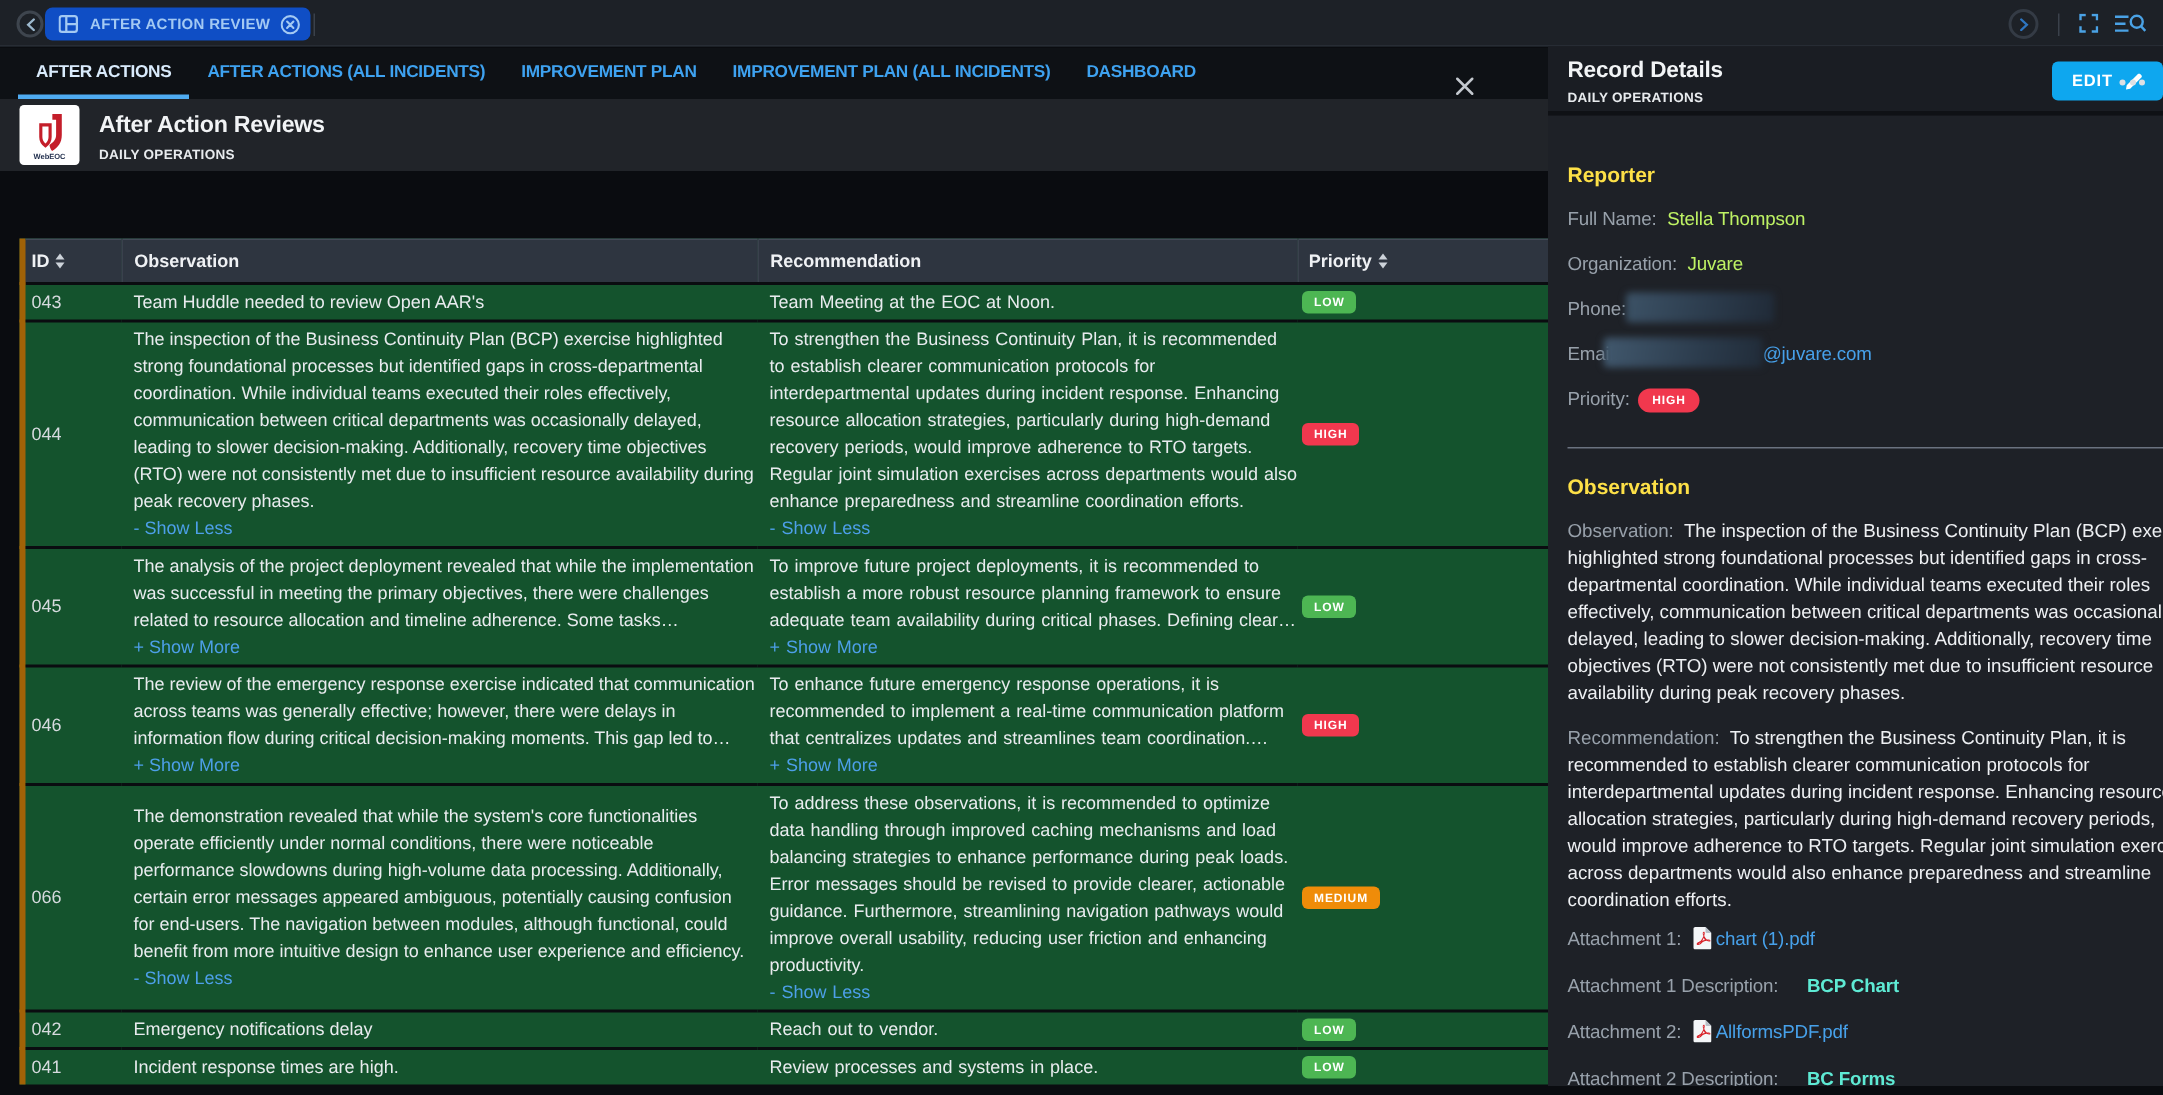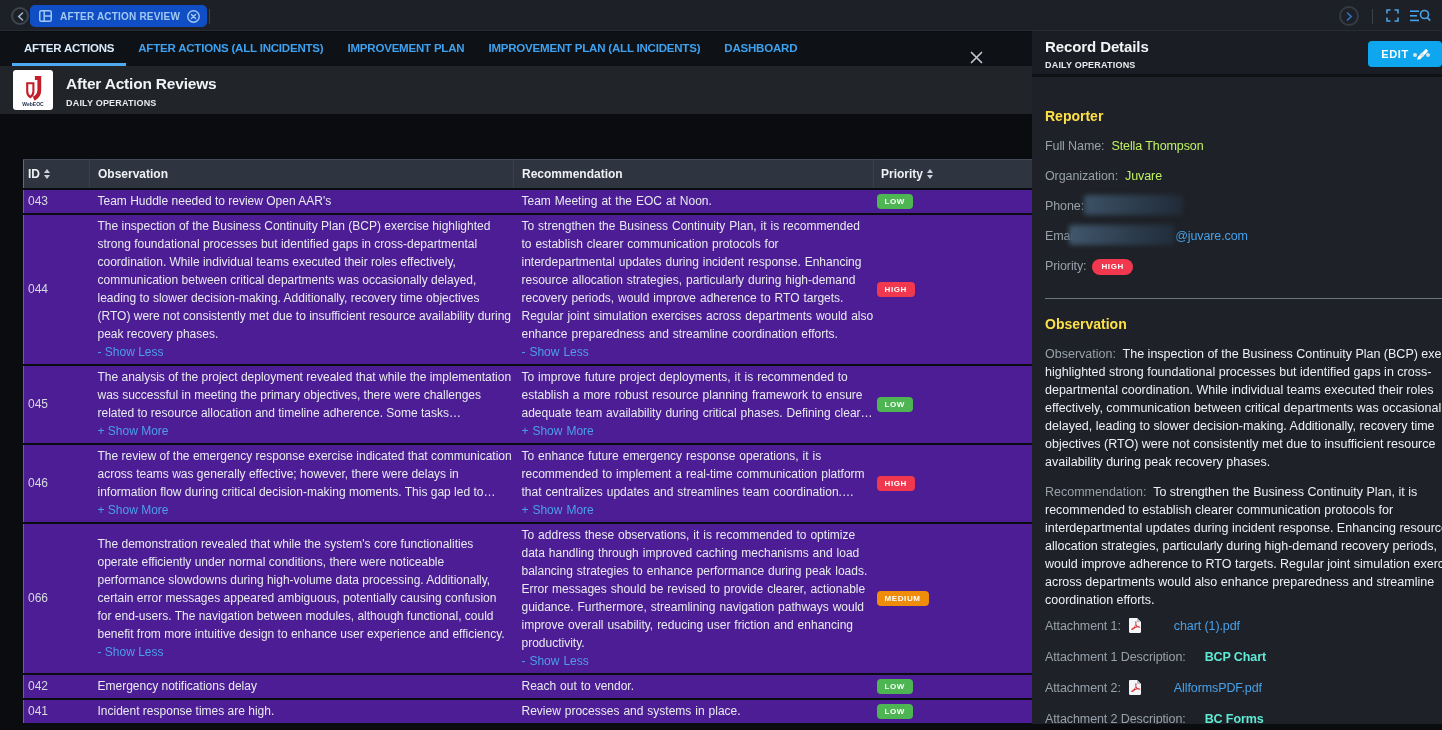--- a/index.html
+++ b/index.html
@@ -25,21 +25,21 @@
   .tab.active { color:#d9ebfc; border-bottom-color:#4fabf1; }
 
   
   .appheader { position:absolute; left:0; top:66px; width:1442px; height:48px; background:#212429; }
   .logo { position:absolute; left:13px; top:4px; width:40px; height:40px; background:#ffffff; border-radius:3px; }
   .apph-title { position:absolute; left:66px; top:9px; font-size:15.5px; font-weight:bold; color:#f1f3f5; letter-spacing:-0.2px; }
   .apph-sub { position:absolute; left:66px; top:32px; font-size:9px; font-weight:bold; color:#e8ebee; letter-spacing:0.2px; }
 
   
   .content { position:absolute; left:0; top:114px; width:1442px; height:616px; background:#0a0c10; }
-  table.grid { position:absolute; left:23px; top:45px; width:1415px; border-collapse:collapse; table-layout:fixed; background:#4c1d95; border-left:1px solid #a16207; border-top:1px solid #434b58; }
+  table.grid { position:absolute; left:13px; top:45px; width:1415px; border-collapse:collapse; table-layout:fixed; background:#14532d; border-left:4px solid #a16207; border-top:1px solid #434b58; }
   table.grid col.c-id { width:66px; }
   table.grid col.c-obs { width:424px; }
   table.grid col.c-rec { width:360px; }
   thead th { background:#2e3540; height:29px; font-size:12px; font-weight:bold; color:#eff1f4; text-align:left; vertical-align:middle; border-left:1px solid #3a414d; }
   thead th:first-child { border-left:none; }
   th.h-id { padding-left:4px; }
   th.h-obs { padding-left:8px; }
   th.h-rec { padding-left:8px; }
   th.h-pri { padding-left:7px; }
   .th-flex { display:flex; align-items:center; gap:4px; }
@@ -68,21 +68,21 @@
   .kebab { position:absolute; left:1413px; top:51px; width:22px; height:8px; display:flex; align-items:center; gap:2.5px; cursor:pointer; }
   .kebab i { width:4px; height:4px; border-radius:50%; background:#dde0e4; }
   .panel-close { position:absolute; left:966px; top:47px; width:20px; height:20px; display:flex; align-items:center; justify-content:center; cursor:pointer; }
 
   .panel-body { position:absolute; left:0; top:49px; width:450px; height:650px; overflow:hidden; padding:0 11px 0 13px; }
   .sec-heading { font-size:14px; font-weight:bold; color:#fde047; line-height:18px; }
   .reporter-heading { margin-top:27px; }
   .field { margin-top:12px; height:18px; line-height:18px; font-size:12.5px; letter-spacing:-0.1px; white-space:nowrap; position:relative; }
   .f-label { color:#98a1ab; }
   .f-value { color:#bef264; margin-left:7px; }
-  .f-link { color:#47a1ea;margin-left:30px; }
+  .f-link { color:#47a1ea; }
   .redact { display:inline-block; vertical-align:middle; height:20px; border-radius:3px; filter:blur(2.5px); position:relative; top:-2px; }
   .redact-phone { width:99px; margin-left:0px; background:linear-gradient(100deg,#3c5266 0%,#2c3c4d 55%,#202a37 100%); }
   .redact-email { width:106px; margin-left:-10px; background:linear-gradient(100deg,#41586d 0%,#2c3c4d 60%,#212c39 100%); }
   .pri-badge { display:inline-block; margin-left:6px; font-size:8px; font-weight:bold; letter-spacing:0.6px; color:#fff; background:#f1384e; border-radius:8px; padding:0 9px; height:16px; line-height:16px; vertical-align:middle; }
   .divider { margin-top:23px; height:1px; background:#6b7380; }
   .obs-heading { margin-top:16px; }
   .para { margin-top:12px; font-size:12.5px; line-height:18px; color:#eef0f3; letter-spacing:0px; }
   .para .p-label { color:#98a1ab; }
   .attach-row { margin-top:13px; height:18px; line-height:18px; font-size:12.5px; letter-spacing:-0.1px; white-space:nowrap; }
   #attachments .attach-row:first-child { margin-top:8px; }

